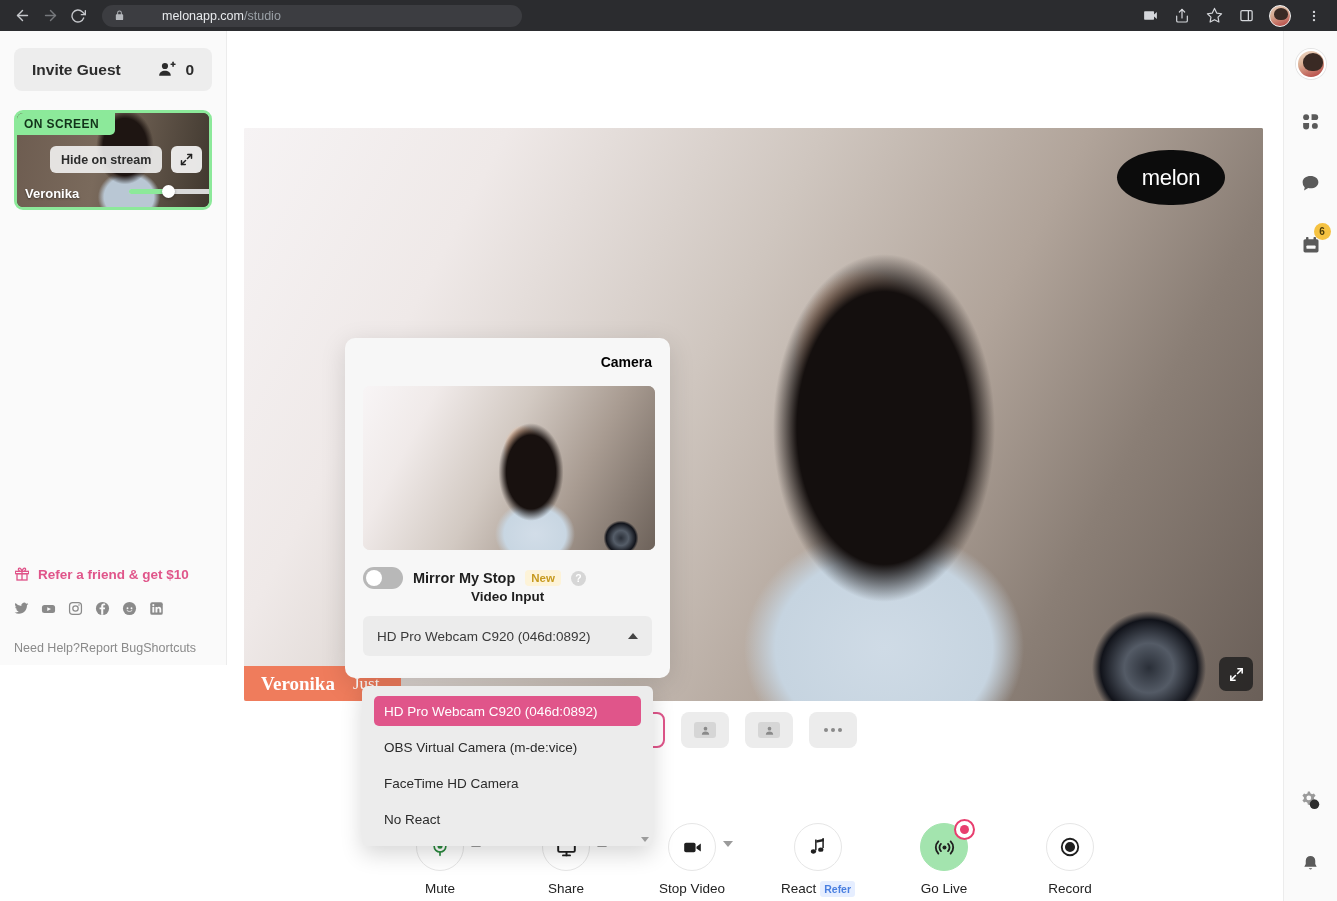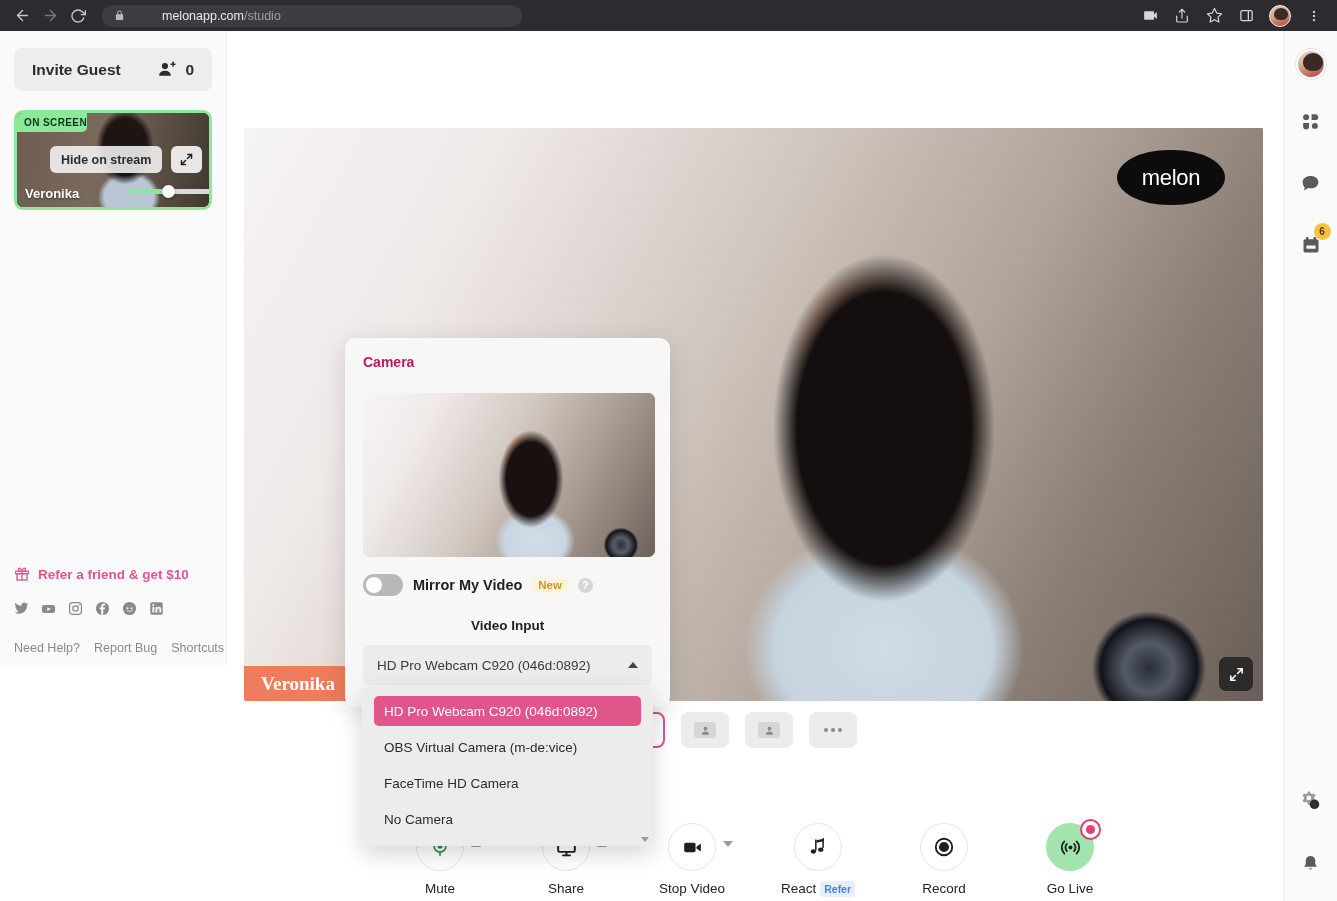--- a/index.html
+++ b/index.html
@@ -68,22 +68,22 @@
     position:absolute; inset:0;
     background:
       radial-gradient(ellipse 40px 52px at 108px 34px, #1e1512 0%, #1e1512 55%, rgba(30,21,18,0) 72%),
       radial-gradient(ellipse 26px 28px at 104px 44px, #d9b39a 0%, #d9b39a 60%, rgba(217,179,154,0) 75%),
       radial-gradient(ellipse 40px 34px at 112px 84px, #b9c7d4 0%, #b9c7d4 62%, rgba(185,199,212,0) 78%),
       linear-gradient(100deg,#6d5c50 0%,#7a6a5c 42%,#40382f 100%);
     filter: blur(0.3px);
   }
   .on-screen-badge {
     position: absolute; top: 0; left: 0; background: #8ce99a; color: #12331a;
-    font-size: 10px; font-weight: bold; letter-spacing: .4px;
-    padding: 4px 0 4px 7px; border-bottom-right-radius: 5px;
+    font-size: 12px; font-weight: bold; letter-spacing: .4px;
+    padding: 4px 16px 4px 7px; border-bottom-right-radius: 5px;
   }
   .hide-on-stream {
     position: absolute; left: 33px; top: 33px; height: 27px;
     background: rgba(245,245,245,0.88); border-radius: 6px;
     display: flex; align-items: center; padding: 0 11px;
     font-size: 12.5px; font-weight: bold; color: #2c2c2c; cursor: pointer;
   }
   .expand-mini {
     position: absolute; right: 7px; top: 33px; width: 31px; height: 27px;
     background: rgba(245,245,245,0.92); border-radius: 6px;
@@ -106,21 +106,21 @@
   .refer {
     position: absolute; left: 14px; bottom: 83px; display: flex; align-items: flex-end; gap: 8px;
     cursor: pointer;
   }
   .refer-text { font-size: 13.5px; font-weight: bold; color: #e0558a; }
   .socials {
     position: absolute; left: 14px; bottom: 49px; display: flex; align-items: center; gap: 12px;
   }
   .soc { width: 15px; height: 15px; color: #8a8a8a; cursor: pointer; display:flex; }
   .footer-links {
-    position: absolute; left: 14px; bottom: 10px; display: flex; gap: 14px;
+    position: absolute; left: 14px; bottom: 10px; display: flex; gap: 0;
   }
   .footer-links span { font-size: 12.5px; color: #8a8a8a; cursor: pointer; }
 
   
   .stage {
     position: absolute; left: 227px; top: 31px; width: 1056px; height: 728px;
     background: #ffffff;
   }
   .video-wrap {
     position: absolute; left: 17px; top: 97px; width: 1019px; height: 573px;
@@ -230,21 +230,21 @@
   }
   .rr-spacer { flex: 1; }
   .rr-bottom { margin-bottom: 18px; }
 
   
   .modal {
     position: absolute; left: 345px; top: 338px; width: 325px;
     background: #f7f7f7; border-radius: 10px; padding: 16px 18px 22px 18px;
     box-shadow: 0 6px 26px rgba(0,0,0,.13);
   }
-  .modal-title { text-align: left; font-size: 14px; font-weight: bold; color: #be185d; margin-bottom: 23px; }
+  .modal-title { text-align: right; font-size: 14px; font-weight: bold; color: #000000; margin-bottom: 16px; }
   .modal-preview {
     width: 292px; height: 164px; border-radius: 7px; overflow: hidden; position: relative;
     background: linear-gradient(118deg,#f6f2f4 0%,#efe9e8 20%,#cfc6bf 48%,#a79a90 72%,#6f645c 100%);
   }
   .mp-person {
     position:absolute; inset:0;
     background:
       radial-gradient(ellipse 44px 66px at 168px 86px, #18110f 0%, #18110f 56%, rgba(24,17,15,0) 74%),
       radial-gradient(ellipse 25px 32px at 160px 64px, #e5bfa4 0%, #e1b99d 58%, rgba(225,191,164,0) 78%),
       radial-gradient(ellipse 50px 42px at 172px 148px, #d2dde8 0%, #c8d6e2 62%, rgba(200,214,226,0) 80%),
@@ -261,21 +261,21 @@
   .mirror-label { font-size: 14.5px; font-weight: bold; color: #1f1f1f; }
   .new-chip {
     font-size: 11.5px; font-weight: bold; color: #c79a1f; background: #fdf3d8;
     border-radius: 4px; padding: 2px 6px;
   }
   .help-icon {
     width: 15px; height: 15px; border-radius: 50%; background: #d6d6d6; color: #fff;
     font-size: 10.5px; font-weight: bold; display: flex; align-items: center; justify-content: center;
     cursor: pointer;
   }
-  .video-input-label { text-align: center; font-size: 13.5px; font-weight: bold; color: #1f1f1f; margin-top: 22px; }
+  .video-input-label { text-align: center; font-size: 13.5px; font-weight: bold; color: #1f1f1f; }
   .select-box {
     margin-top: 12px; height: 40px; background: #ececec; border-radius: 6px;
     display: flex; align-items: center; padding: 0 14px; cursor: pointer;
   }
   .select-value { font-size: 13.5px; color: #3a3a3a; }
   .select-caret {
     margin-left: auto; width: 0; height: 0;
     border-left: 5px solid transparent; border-right: 5px solid transparent;
     border-bottom: 6px solid #444;
   }
@@ -559,43 +559,43 @@
               <rect x="8.5" y="3" width="1.8" height="13"></rect>
               <rect x="17.2" y="1.3" width="1.8" height="12"></rect>
               <ellipse cx="6.6" cy="17.4" rx="3.2" ry="2.6"></ellipse>
               <ellipse cx="15.4" cy="15.2" rx="3.2" ry="2.6"></ellipse>
             </svg>
         </div>
         <div class="ctrl-label"><span>React</span><span class="beta">Refer</span></div>
       </div>
 
       <div class="ctrl">
-        <div class="ctrl-circle">
-          <svg width="22" height="22" viewBox="0 0 24 24" fill="none" stroke="#1f1f1f" stroke-width="2">
-              <circle cx="12" cy="12" r="9"></circle>
-              <circle cx="12" cy="12" r="4.5" fill="#1f1f1f"></circle>
-            </svg>
-        </div>
-        <div class="ctrl-label">Record</div>
-      </div>
-
-      <div class="ctrl">
         <div class="ctrl-circle golive">
           <svg width="23" height="23" viewBox="0 0 24 24" fill="none" stroke="#1f1f1f" stroke-width="1.9" stroke-linecap="round">
               <circle cx="12" cy="12" r="2.1" fill="#1f1f1f" stroke="none"></circle>
               <path d="M8.3 8.3a5.2 5.2 0 0 0 0 7.4"></path>
               <path d="M15.7 8.3a5.2 5.2 0 0 1 0 7.4"></path>
               <path d="M5.6 5.6a9 9 0 0 0 0 12.8"></path>
               <path d="M18.4 5.6a9 9 0 0 1 0 12.8"></path>
             </svg>
         </div>
         <div class="golive-badge">
             <i></i>
           </div>
         <div class="ctrl-label">Go Live</div>
+      </div>
+
+      <div class="ctrl">
+        <div class="ctrl-circle">
+          <svg width="22" height="22" viewBox="0 0 24 24" fill="none" stroke="#1f1f1f" stroke-width="2">
+              <circle cx="12" cy="12" r="9"></circle>
+              <circle cx="12" cy="12" r="4.5" fill="#1f1f1f"></circle>
+            </svg>
+        </div>
+        <div class="ctrl-label">Record</div>
       </div>
     </div>
   </div>
 
   <div class="right-rail">
     <div class="rr-avatar"></div>
     <div class="rr-icon">
       <svg width="21" height="21" viewBox="0 0 24 24" fill="#5a5a5a">
           <circle cx="7" cy="7" r="3.4"></circle>
           <path d="M13.2 3.6h4.2a3.4 3.4 0 0 1 0 6.8h-4.2z"></path>
@@ -635,32 +635,32 @@
 
   <div class="modal">
     <div class="modal-title">Camera</div>
     <div class="modal-preview">
       <div class="mp-person"></div>
     </div>
     <div class="mirror-row">
       <div class="toggle">
           <div class="tk"></div>
         </div>
-      <span class="mirror-label">Mirror My Video</span>
+      <span class="mirror-label">Mirror My Stop</span>
       <span class="new-chip">New</span>
       <span class="help-icon">?</span>
     </div>
     <div class="video-input-label">Video Input</div>
     <div class="select-box">
       <span class="select-value">HD Pro Webcam C920 (046d:0892)</span>
       <span class="select-caret"></span>
     </div>
   </div>
 
   <div class="dropdown">
     <div class="dd-item selected">HD Pro Webcam C920 (046d:0892)</div>
     <div class="dd-item">OBS Virtual Camera (m-de:vice)</div>
     <div class="dd-item">FaceTime HD Camera</div>
-    <div class="dd-item">No Camera</div>
+    <div class="dd-item">No React</div>
     <span class="dd-scroll-caret"></span>
   </div>
 
 </div>
 
 </body></html>

